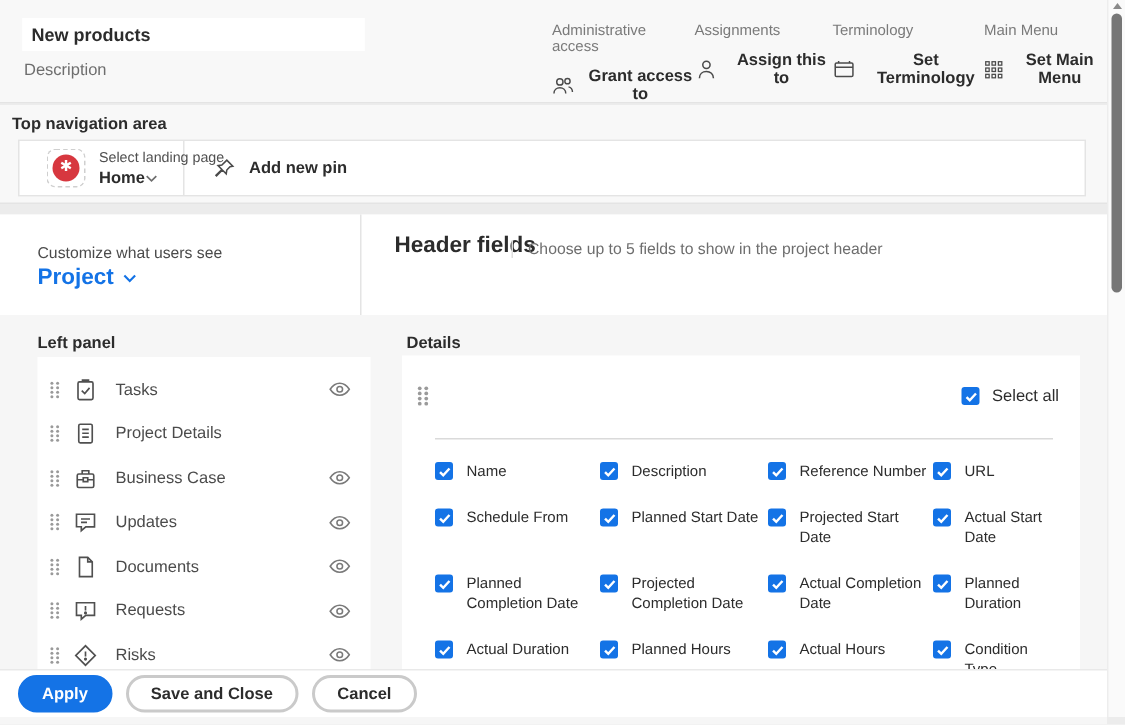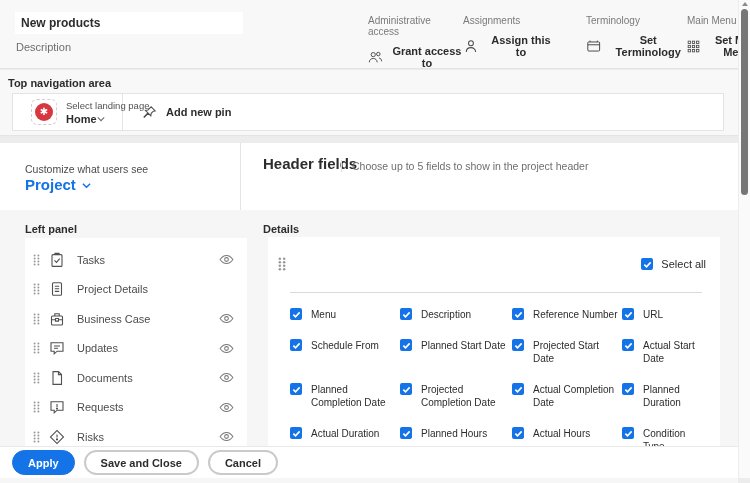--- a/index.html
+++ b/index.html
@@ -13,21 +13,21 @@
   }
   .ic { display:inline-flex; }
   .ic svg { width:100%; height:100%; display:block; }
 
   
   .sec-header { position:absolute; left:0; top:0; width:738px; height:69px; background:#f8f8f8; border-bottom:1px solid #e4e4e4; }
   .title-input { position:absolute; left:15px; top:12px; width:228px; height:22px; background:#fff; border:1px solid #fff; font-family:inherit; font-weight:bold; font-size:12px; color:#2c2c2c; padding:0 5px; outline:none; }
   .description { position:absolute; left:16px; top:41px; font-size:11px; color:#6e6e6e; cursor:text; }
   .hdr-menus { position:absolute; left:368px; top:15px; display:flex; }
   .hdr-menu:nth-child(1){ width:95px; } .hdr-menu:nth-child(2){ width:92px; }
-  .hdr-menu:nth-child(3){ width:101px;margin-left:31px; } .hdr-menu:nth-child(4){ width:80px; }
+  .hdr-menu:nth-child(3){ width:101px; } .hdr-menu:nth-child(4){ width:80px; }
   .hdr-menu-label { font-size:10px; color:#7a7a7a; margin-bottom:8px; }
   .hdr-menu-action { display:flex; align-items:center; gap:8px; background:none; border:none; padding:0; font-family:inherit; font-size:11px; font-weight:bold; color:#2c2c2c; cursor:pointer; }
   .hdr-menu-action .ic { width:17px; height:17px; color:#4b4b4b; }
 
   
   .sec-nav { position:absolute; left:0; top:70px; width:738px; height:66px; background:#f8f8f8; border-bottom:1px solid #e4e4e4; }
   .sec-nav-heading { position:absolute; left:8px; top:7px; font-size:11px; font-weight:bold; }
   .nav-row { position:absolute; left:12px; top:23px; width:712px; height:38px; background:#fff; border:1px solid #e4e4e4; display:flex; align-items:stretch; }
   .landing-cell { width:110px; display:flex; align-items:center; gap:9px; padding-left:18px; border-right:1px solid #e4e4e4; cursor:pointer; }
   .landing-icon-wrap { width:26px; height:26px; border:1px dashed #cfcfcf; border-radius:6px; display:flex; align-items:center; justify-content:center; flex:none; }
@@ -45,21 +45,21 @@
   .vdiv { position:absolute; left:240px; top:0; width:1px; height:67px; background:#e4e4e4; }
   .customize-label { position:absolute; left:25px; top:20px; font-size:10.5px; color:#4b4b4b; }
   .project-select { position:absolute; left:25px; top:33px; display:flex; align-items:center; gap:6px; font-size:15px; font-weight:bold; color:#1473e6; cursor:pointer; }
   .project-select .chev { width:9px; height:7px; color:#1473e6; margin-top:2px; }
   .hf-title { position:absolute; left:263px; top:12px; font-size:15px; font-weight:bold; }
   .hf-sub { position:absolute; left:341px; top:17px; font-size:10.5px; color:#6e6e6e; border-left:1px solid #dedede; padding-left:10px; line-height:12px; }
   .view-btn { position:absolute; left:263px; top:37px; height:23px; background:#fff; border:1px solid #b1b1b1; border-radius:12px; padding:0 13px; display:flex; align-items:center; gap:8px; font-family:inherit; font-size:11px; font-weight:bold; color:#2c2c2c; cursor:pointer; }
   .view-btn .chev { color:#4b4b4b; }
 
   .panel-heading { position:absolute; top:80px; font-size:11px; font-weight:bold; }
-  .ph-left { left:25px; } .ph-details { left:263px; }
+  .ph-left { left:25px; } .ph-details { left:271px; }
 
   
   .left-card { position:absolute; left:25px; top:95px; width:222px; height:209px; background:#fff; overflow:hidden; padding-top:7px; }
   .left-item { display:flex; align-items:center; height:29.5px; padding:0 13px 0 8px; cursor:pointer; }
   .drag { width:7px; height:12px; color:#9a9a9a; flex:none; cursor:grab; }
   .li-icon { width:16px; height:16px; margin-left:9px; color:#505050; flex:none; }
   .li-label { margin-left:12px; font-size:11px; color:#4b4b4b; flex:1; }
   .eye { width:15px; height:15px; color:#7a7a7a; flex:none; cursor:pointer; }
 
   
@@ -420,21 +420,21 @@
       </span>
     </div>
     <div class="ov-divider"></div>
     <div class="fields-grid" id="fields-grid">
         <div class="field">
           <span class="cb">
             <svg viewBox="0 0 10 10" fill="none" stroke="#fff" stroke-width="1.8">
               <path d="M1.5 5.2l2.4 2.4 4.6-5"></path>
             </svg>
           </span>
-          <span class="lbl">Menu</span>
+          <span class="lbl">Name</span>
         </div>
         <div class="field">
           <span class="cb">
             <svg viewBox="0 0 10 10" fill="none" stroke="#fff" stroke-width="1.8">
               <path d="M1.5 5.2l2.4 2.4 4.6-5"></path>
             </svg>
           </span>
           <span class="lbl">Description</span>
         </div>
         <div class="field">

